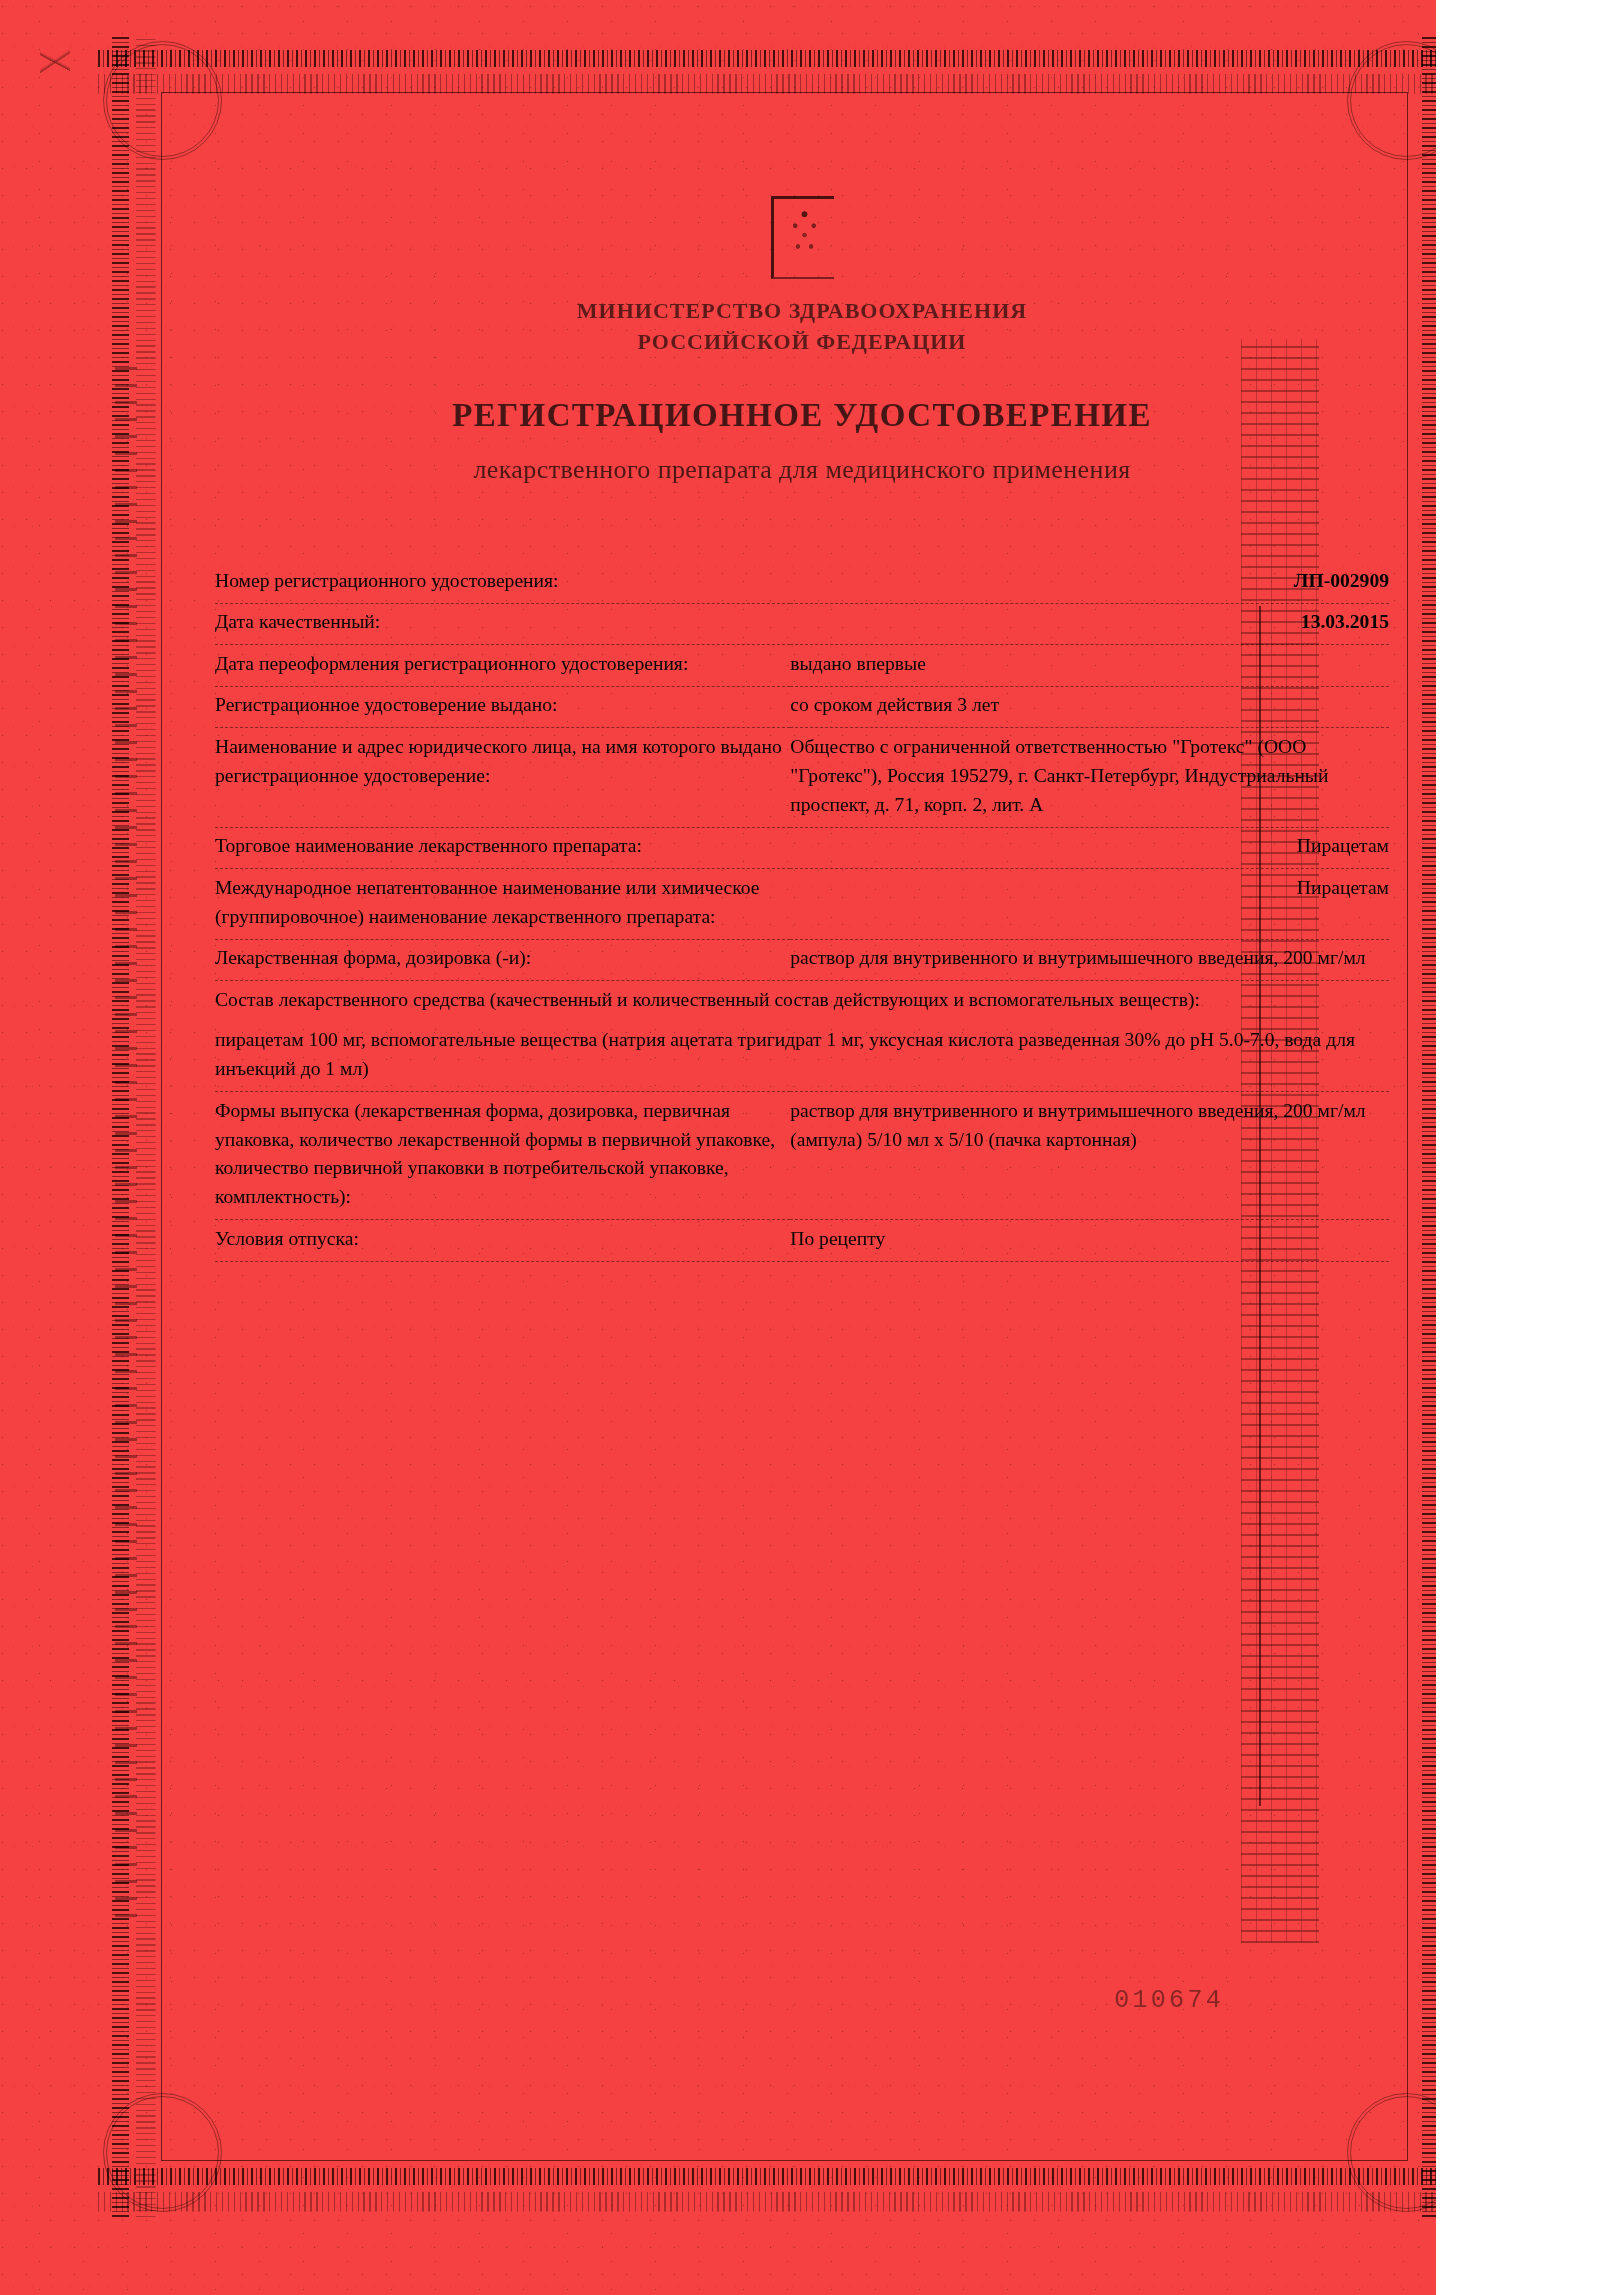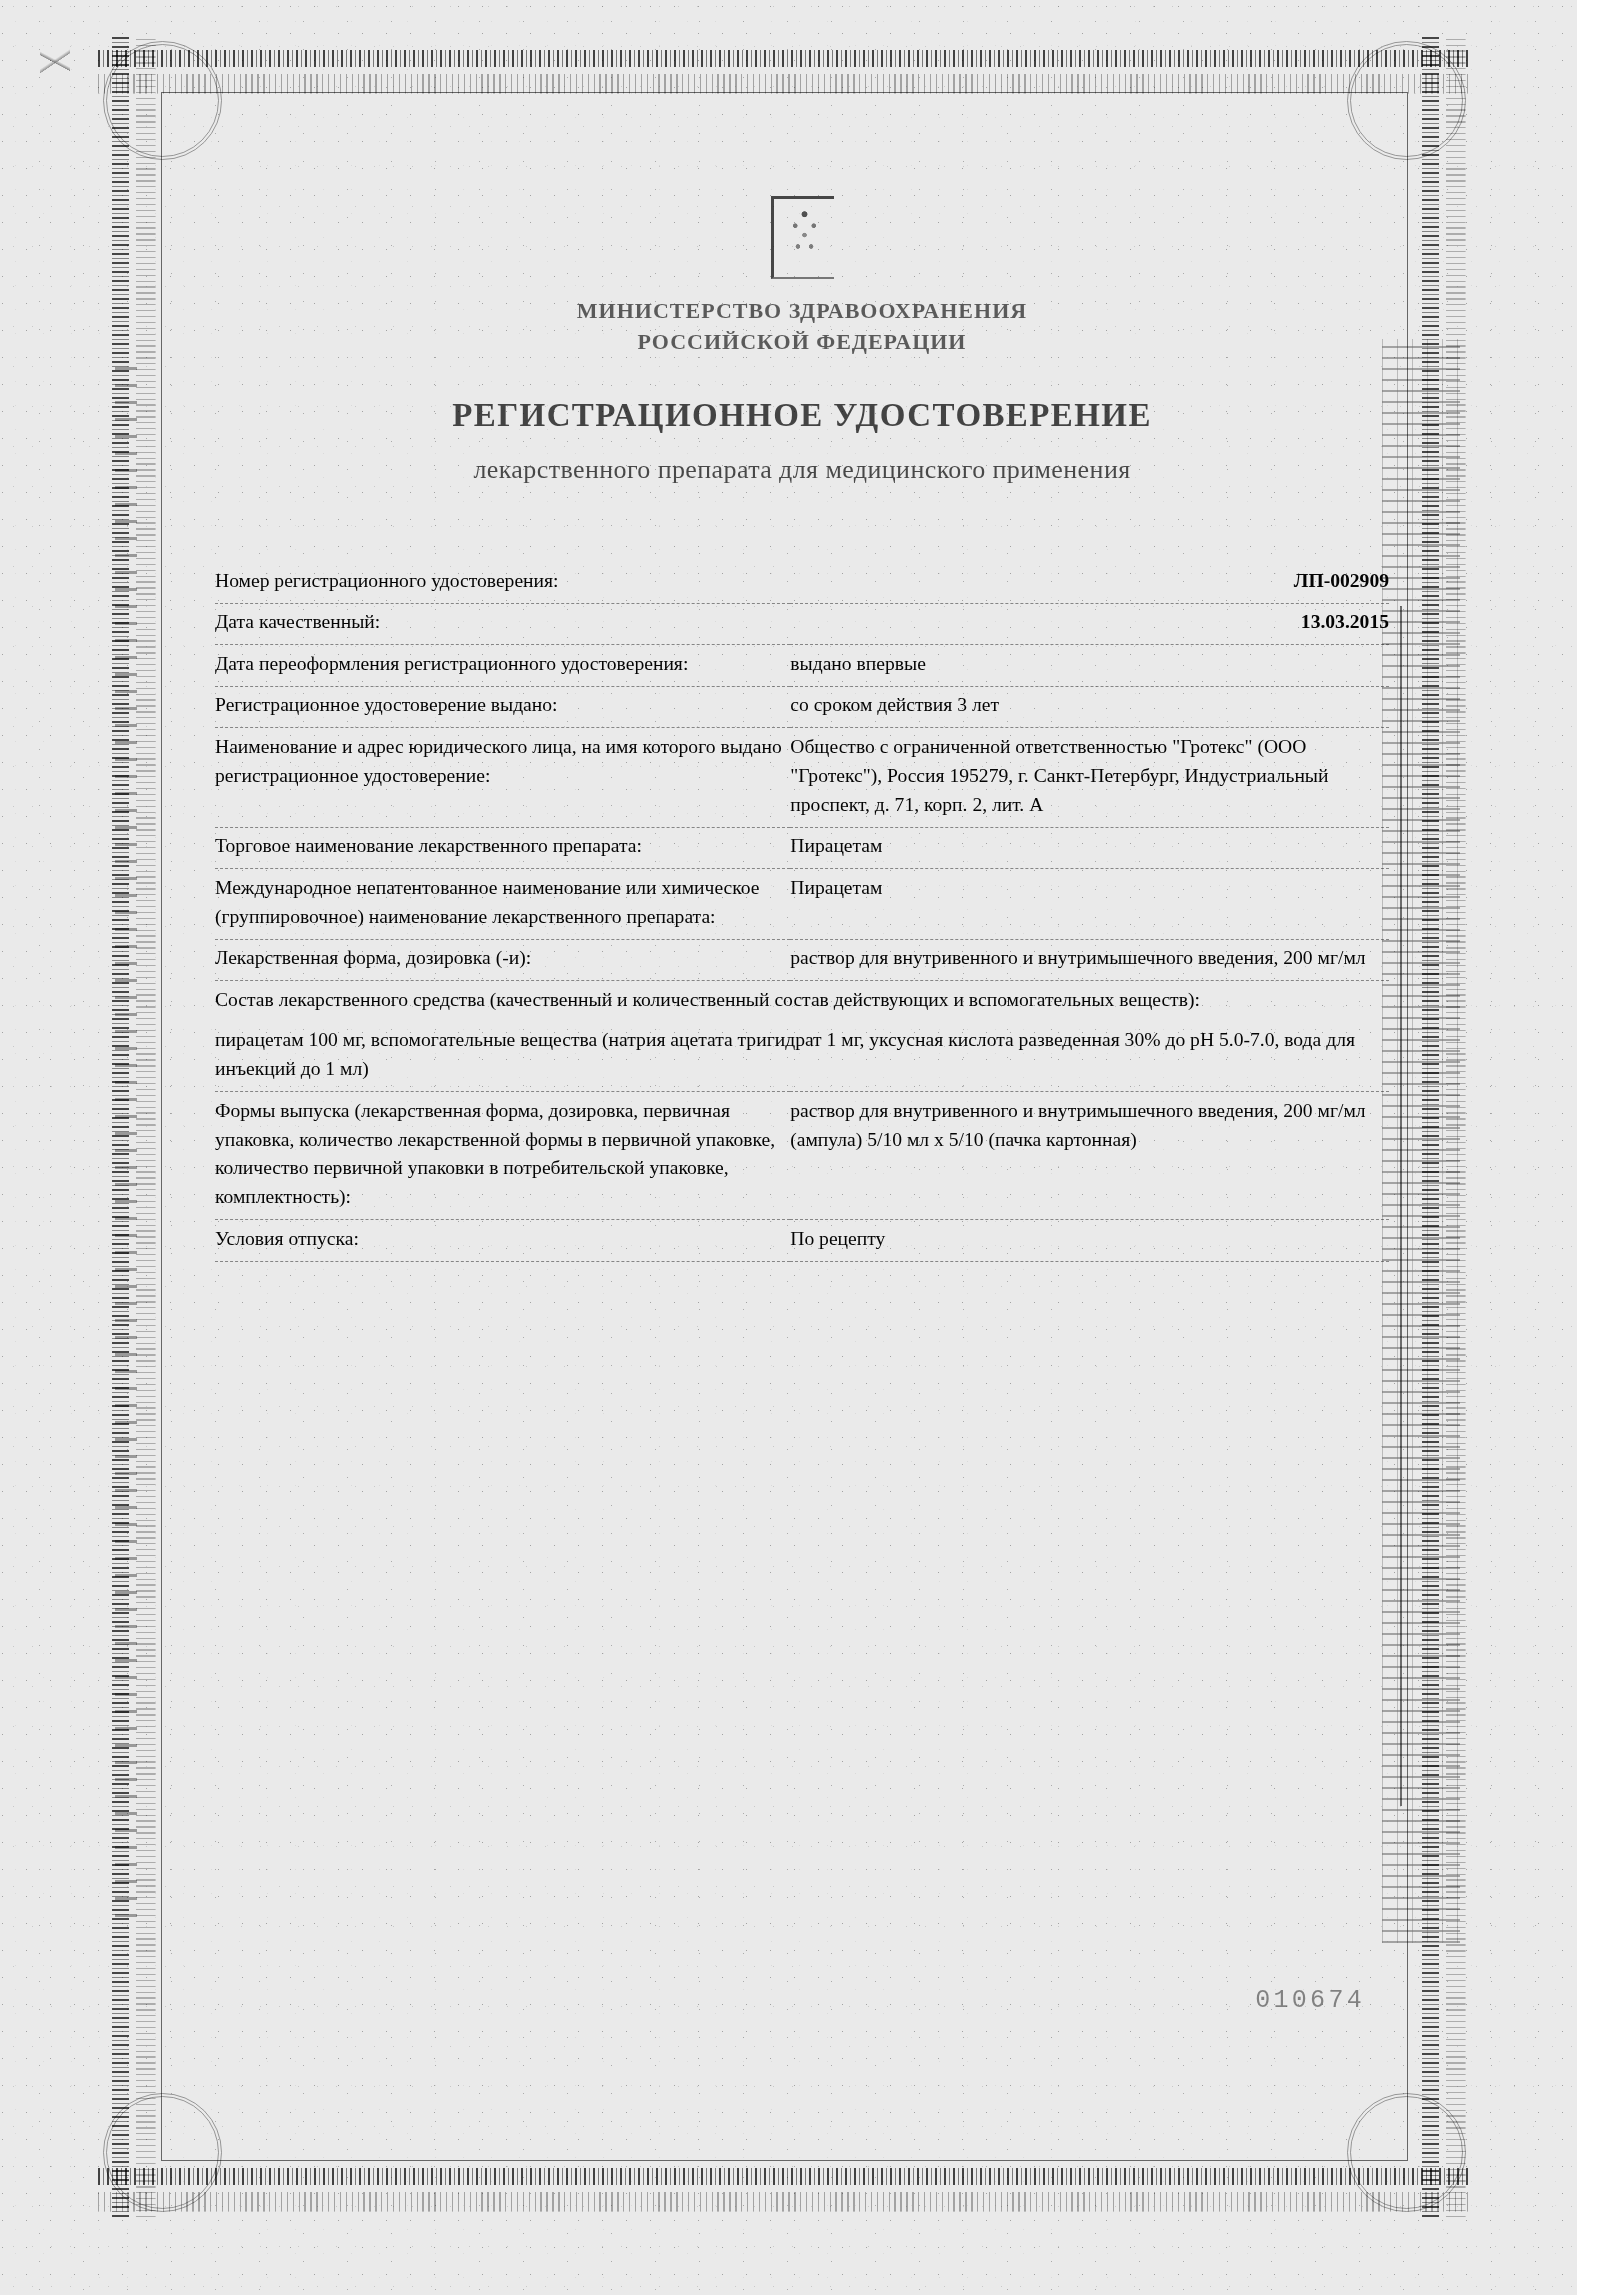--- a/index.html
+++ b/index.html
@@ -8,23 +8,23 @@
     padding: 0;
     background: #ffffff;
   }
   body {
     font-family: "Liberation Serif", "DejaVu Serif", serif;
     color: #0a0a0a;
   }
 
   #page {
     position: relative;
-    width: 1577px;
+    width: 1436px;
     height: 2295px;
-    background: #e5e5e5;
+    background: #ef4444;
     overflow: hidden;
     filter: contrast(1.05);
   }
 
   
   .grain {
     position: absolute;
     inset: 0;
     pointer-events: none;
     opacity: .55;
@@ -183,21 +183,21 @@
   .col-label { width: 49%; padding-right: 14.3px; }
   .col-value { width: 51%; }
 
   .val-bold {
     font-weight: 700;
     text-align: right;
     padding-right: 137px;
     font-size: 21px;
   }
   .val-center {
-    text-align: left;
+    text-align: right;
     padding-right: 124px;
   }
   .full-span {
     font-size: 19.6px;
     line-height: 1.5;
   }
 
   
   .serial {
     position: absolute;

